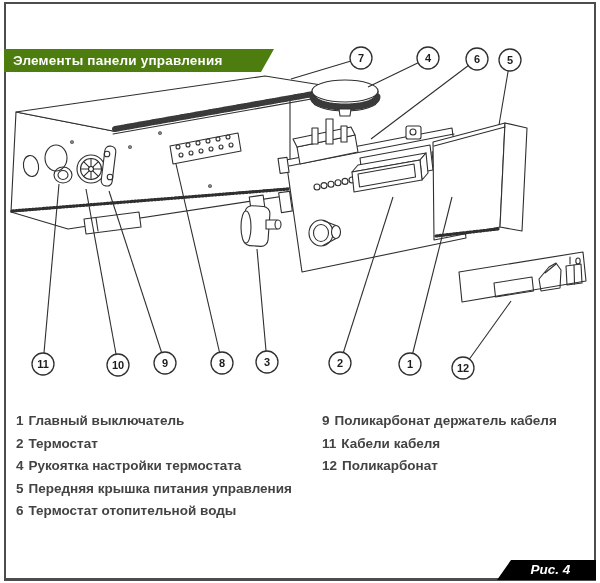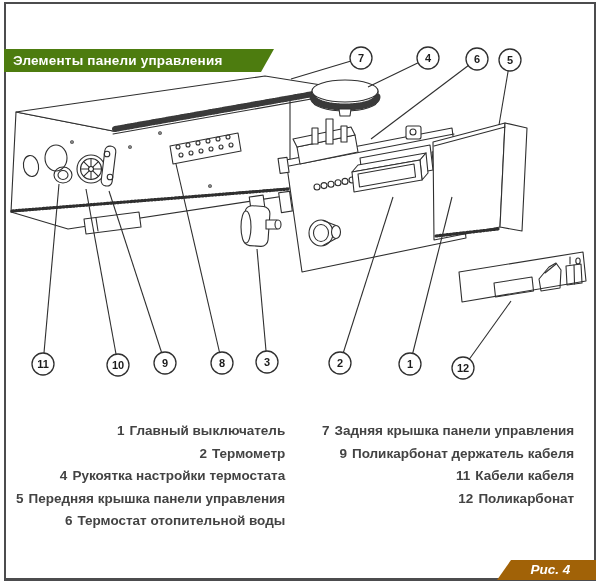--- a/index.html
+++ b/index.html
@@ -1,25 +1,25 @@
 <!DOCTYPE html>
 <html><head>
 <meta charset="utf-8">
 <style>
   html,body{margin:0;padding:0;background:#ffffff;}
   body{width:600px;height:583px;position:relative;font-family:"Liberation Sans",sans-serif;overflow:hidden;}
   .frame{position:absolute;left:4px;top:2px;right:4px;bottom:2px;border:2px solid #4c4c4e;border-bottom-width:3px;background:#ffffff;}
   .header-bar{position:absolute;left:4px;top:2px;width:270px;height:23px;background:#4d7c0f;
     clip-path:polygon(0 0,100% 0,calc(100% - 13px) 100%,0 100%);z-index:5;margin-top:47px;}
   .header-bar span{display:block;color:#ffffff;font-weight:700;font-size:13.5px;line-height:23px;padding-left:9px;letter-spacing:.2px;}
-  .fig-tab{position:absolute;right:4px;bottom:3px;width:99px;height:20px;background:#a16207;
+  .fig-tab{position:absolute;right:4px;bottom:3px;width:99px;height:20px;background:#000000;
     clip-path:polygon(14px 0,100% 0,100% 100%,0 100%);z-index:5;text-align:center;}
   .fig-tab span{color:#ffffff;font-weight:700;font-style:italic;font-size:13.5px;line-height:20px;padding-left:8px;}
   svg.diagram{position:absolute;left:0;top:0;width:600px;height:583px;}
-  .legend-col{position:absolute;top:420px;z-index:4;text-align:right;}
+  .legend-col{position:absolute;top:410px;z-index:4;}
   .legend-col.left{left:16px;}
   .legend-col.right{left:322px;}
   .legend-item{height:22.5px;line-height:22.5px;font-size:13.5px;font-weight:700;color:#434343;white-space:nowrap;}
   .legend-item .num{margin-right:5px;}
   .co-circle{fill:#ffffff;stroke:#2f2f2f;stroke-width:1.3px;}
   .co-num{font-family:"Liberation Sans",sans-serif;font-size:11px;font-weight:700;fill:#1d1d1d;text-anchor:middle;}
 </style>
 </head>
 <body>
 
@@ -232,27 +232,26 @@
     </g>
     <g>
       <circle class="co-circle" cx="463" cy="368" r="11"></circle>
       <text class="co-num" x="463" y="372">12</text>
     </g>
   </g>
 </svg>
 
 <div class="legend-col left">
   <div class="legend-item"><span class="num">1</span><span>Главный выключатель</span></div>
-  <div class="legend-item"><span class="num">2</span><span>Термометр</span></div>
+  <div class="legend-item"><span class="num">2</span><span>Термостат</span></div>
   <div class="legend-item"><span class="num">4</span><span>Рукоятка настройки термостата</span></div>
-  <div class="legend-item"><span class="num">5</span><span>Передняя крышка панели управления</span></div>
+  <div class="legend-item"><span class="num">5</span><span>Передняя крышка питания управления</span></div>
   <div class="legend-item"><span class="num">6</span><span>Термостат отопительной воды</span></div>
 </div>
 <div class="legend-col right">
-  <div class="legend-item"><span class="num">7</span><span>Задняя крышка панели управления</span></div>
   <div class="legend-item"><span class="num">9</span><span>Поликарбонат держатель кабеля</span></div>
   <div class="legend-item"><span class="num">11</span><span>Кабели кабеля</span></div>
   <div class="legend-item"><span class="num">12</span><span>Поликарбонат</span></div>
 </div>
 
 <div class="fig-tab">
   <span>Рис. 4</span>
 </div>
 
 </body></html>

